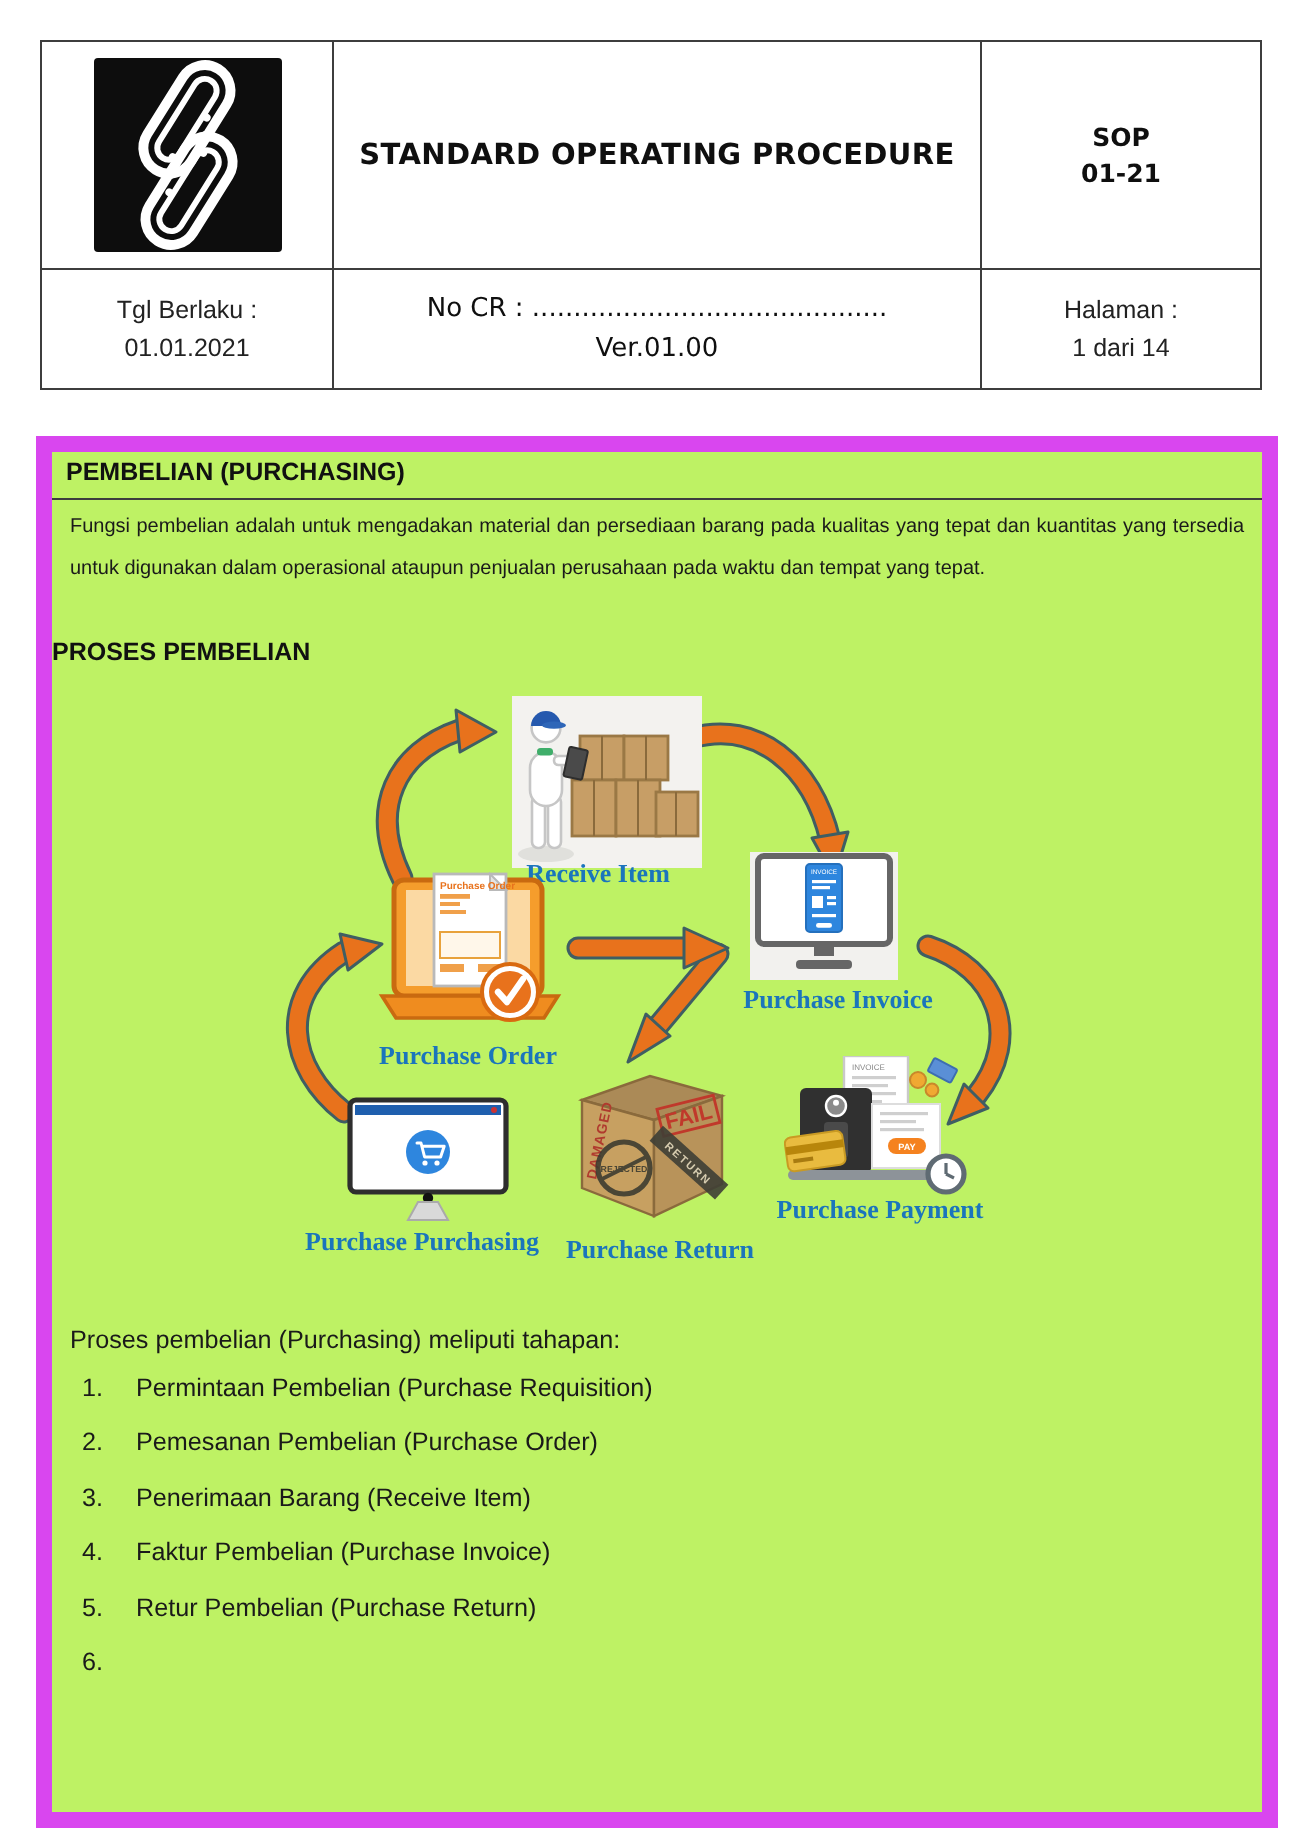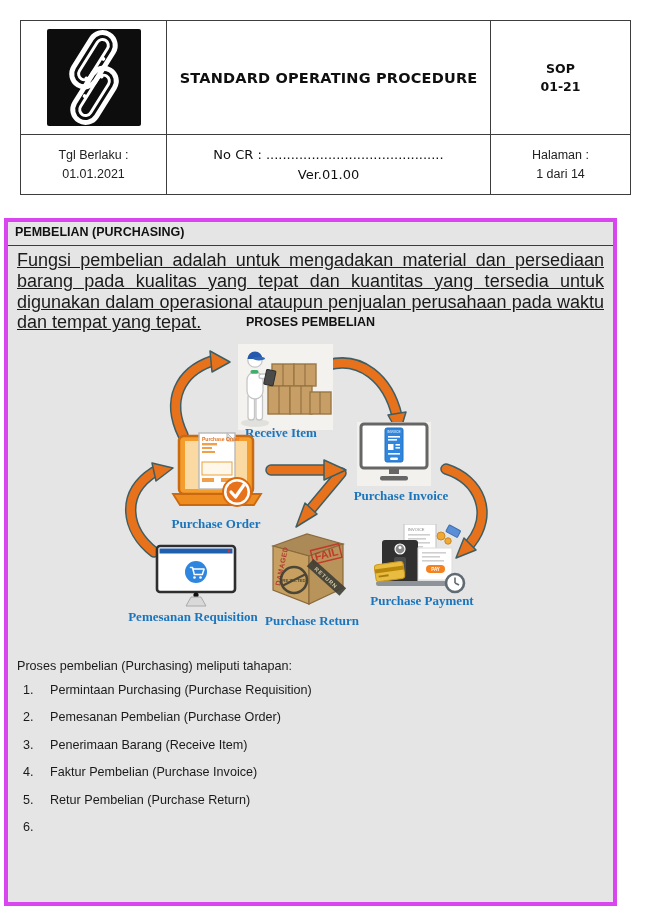--- a/index.html
+++ b/index.html
@@ -16,28 +16,28 @@
             vertical-align:middle;}
   .hdr-title{font-family:"DejaVu Sans","Liberation Sans",sans-serif;font-weight:bold;
              font-size:14.5px;letter-spacing:.2px;color:#0f0f0f;}
   .sop-code{font-family:"DejaVu Sans","Liberation Sans",sans-serif;font-weight:bold;
             font-size:12.5px;line-height:1.4;color:#0f0f0f;}
   .small-cell{font-size:12.5px;line-height:1.5;color:#222;}
   .nocr{font-family:"DejaVu Sans","Liberation Sans",sans-serif;font-weight:normal;
         font-size:13px;color:#0f0f0f;line-height:1.5;}
 
   
-  .content-box{position:absolute;left:4px;top:218px;width:605px;height:680px;
-               border:4px solid #d946ef;background:#e5e5e5;}
+  .content-box{position:absolute;left:18px;top:218px;width:605px;height:680px;
+               border:8px solid #d946ef;background:#bef264;}
   .section-title{position:absolute;left:0;top:0;right:0;height:20px;
                  border-bottom:1.5px solid #3d3d3d;font-weight:bold;font-size:12.5px;
                  padding:3px 0 0 7px;color:#111;}
   .intro{position:absolute;left:9px;top:28px;width:587px;text-align:justify;
-         font-size:18px;line-height:20.8px;color:#1a1a1a;text-decoration:underline;}
-  .diagram-title{position:absolute;left:0;top:93px;width:100%;text-align:center;
+         font-size:10px;line-height:20.8px;color:#1a1a1a;}
+  .diagram-title{position:absolute;left:0;top:93px;width:100%;
                  font-weight:bold;font-size:12.5px;color:#111;}
 
   
   .arrows{position:absolute;left:0;top:0;width:605px;height:680px;pointer-events:none;}
   .node-icon{position:absolute;}
   .node-label{position:absolute;transform:translateX(-50%);white-space:nowrap;
               font-weight:bold;font-size:13px;color:#1b75bc;font-family:Liberation Serif, serif;}
 
   
   .steps-intro{position:absolute;left:9px;top:437px;font-size:12.6px;color:#1a1a1a;}
@@ -215,21 +215,21 @@
       <circle cx="76" cy="7" r="1.5" fill="#cc3333"></circle>
       <circle cx="43" cy="28" r="11" fill="#2e86de"></circle>
       <g stroke="#ffffff" stroke-width="1.5" fill="none" stroke-linecap="round" stroke-linejoin="round">
         <path d="M37.5,23.5 h2 l1.8,7 h8 l1.8,-5.4 h-10.5"></path>
       </g>
       <circle cx="41.5" cy="33.5" r="1.3" fill="#ffffff"></circle>
       <circle cx="47.5" cy="33.5" r="1.3" fill="#ffffff"></circle>
       <circle cx="43" cy="51" r="2.6" fill="#111111"></circle>
       <polygon points="33,62 53,62 48,53 38,53" fill="#d9d9d9" stroke="#aaaaaa"></polygon>
     </svg>
-    <div class="node-label" style="left:185px;top:387px">Pemesanan Requisition</div>
+    <div class="node-label" style="left:185px;top:387px">Purchase Purchasing</div>
 
     <svg class="node-icon" style="left:259px;top:306px" width="82" height="80" viewBox="0 0 82 80">
       <polygon points="6,18 40,6 76,16 42,28" fill="#ab8a57" stroke="#8a6a3c" stroke-width="1.2"></polygon>
       <polygon points="6,18 6,62 42,76 42,28" fill="#c7a061" stroke="#8a6a3c" stroke-width="1.2"></polygon>
       <polygon points="42,28 76,16 76,60 42,76" fill="#b8935a" stroke="#8a6a3c" stroke-width="1.2"></polygon>
       <text x="13" y="58" transform="rotate(-78 13 58)" font-size="7" font-weight="bold" fill="#b03a2e" letter-spacing="0.5" font-family="Liberation Sans, sans-serif">DAMAGED</text>
       <g transform="rotate(-14 59 27)">
         <rect x="45" y="19" width="29" height="14" fill="none" stroke="#c0392b" stroke-width="1.4"></rect>
         <text x="59.5" y="30" font-size="11" font-weight="bold" fill="#c0392b" text-anchor="middle" font-family="Liberation Sans, sans-serif">FAIL</text>
       </g>
@@ -282,21 +282,21 @@
       <circle cx="81" cy="59" r="9" fill="#ffffff" stroke="#5f6b73" stroke-width="2.6"></circle>
       <line x1="81" y1="59" x2="81" y2="53.5" stroke="#5f6b73" stroke-width="1.6"></line>
       <line x1="81" y1="59" x2="85" y2="61" stroke="#5f6b73" stroke-width="1.6"></line>
     </svg>
     <div class="node-label" style="left:414px;top:371px">Purchase Payment</div>
 
     <div class="steps-intro">Proses pembelian (Purchasing) meliputi tahapan:</div>
     <div class="steps">
       <div class="step-row">
         <span class="step-num">1.</span>
-        <span>Permintaan Purchasing (Purchase Requisition)</span>
+        <span>Permintaan Pembelian (Purchase Requisition)</span>
       </div>
       <div class="step-row">
         <span class="step-num">2.</span>
         <span>Pemesanan Pembelian (Purchase Order)</span>
       </div>
       <div class="step-row">
         <span class="step-num">3.</span>
         <span>Penerimaan Barang (Receive Item)</span>
       </div>
       <div class="step-row">

